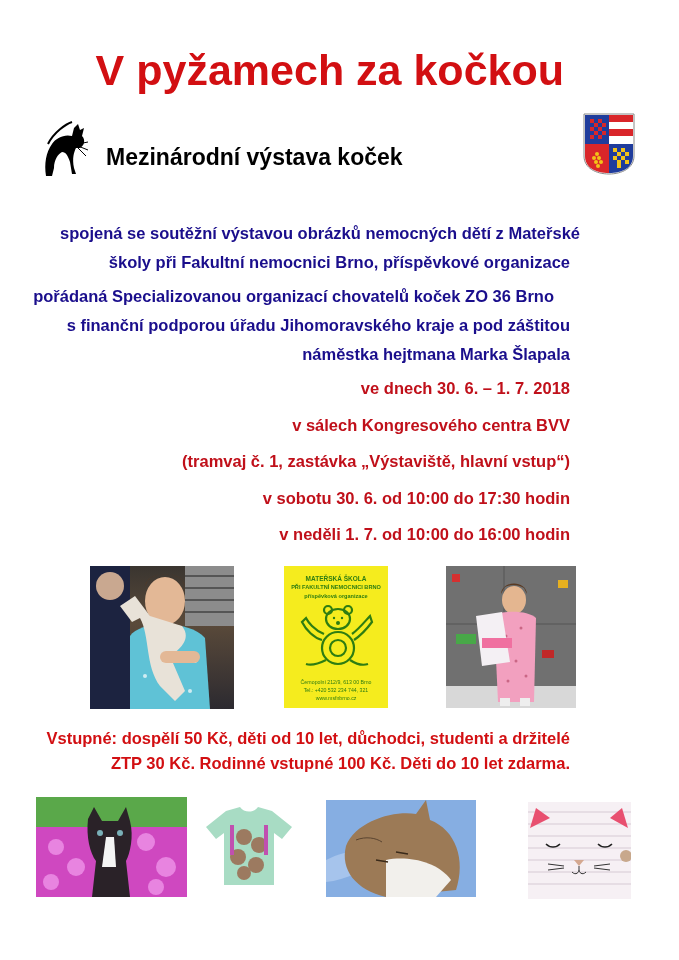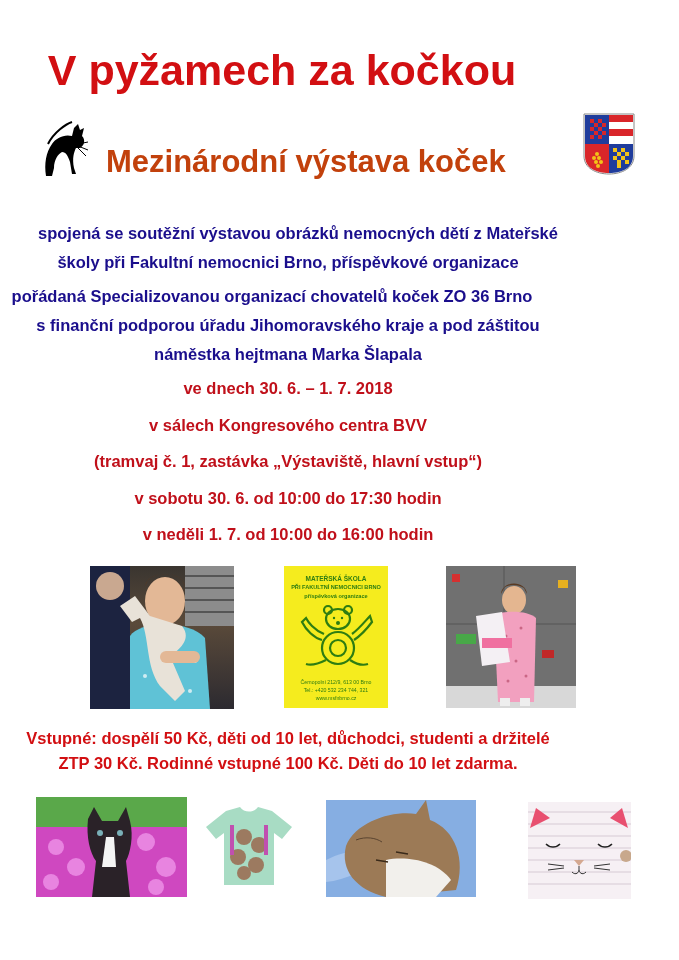--- a/index.html
+++ b/index.html
@@ -1,24 +1,24 @@
 <!DOCTYPE html>
 <html><head>
   <meta charset="utf-8">
   <style>
     * { margin: 0; padding: 0; box-sizing: border-box; }
     html, body { width: 679px; height: 960px; background: #ffffff; overflow: hidden; }
     body { position: relative; font-family: "Liberation Sans", "DejaVu Sans", sans-serif; font-weight: bold; }
     .abs { position: absolute; }
-    .center-line { position: absolute; left: 0; width: 564px; text-align: center; white-space: nowrap; }
+    .center-line { position: absolute; left: 0; width: 564px; text-align: right; white-space: nowrap; }
     .red { color: #d20f12; }
     .darkred { color: #c0101a; }
     .navy { color: #1a0e8c; }
     .title { top: 46px; font-size: 43px; letter-spacing: 0px; }
-    .subtitle { top: 144px; left: 106px; font-size: 31px; color: #c2410c; white-space: nowrap; position: absolute; }
+    .subtitle { top: 144px; left: 106px; font-size: 23px; color: #000000; white-space: nowrap; position: absolute; }
     .desc { font-size: 16.5px; }
     .info { font-size: 16.5px; }
     .price { font-size: 16.5px; }
     .photo { position: absolute; overflow: hidden; }
   </style>
 </head>
 <body>
 
 <div class="center-line title red">V pyžamech za kočkou</div>
 

